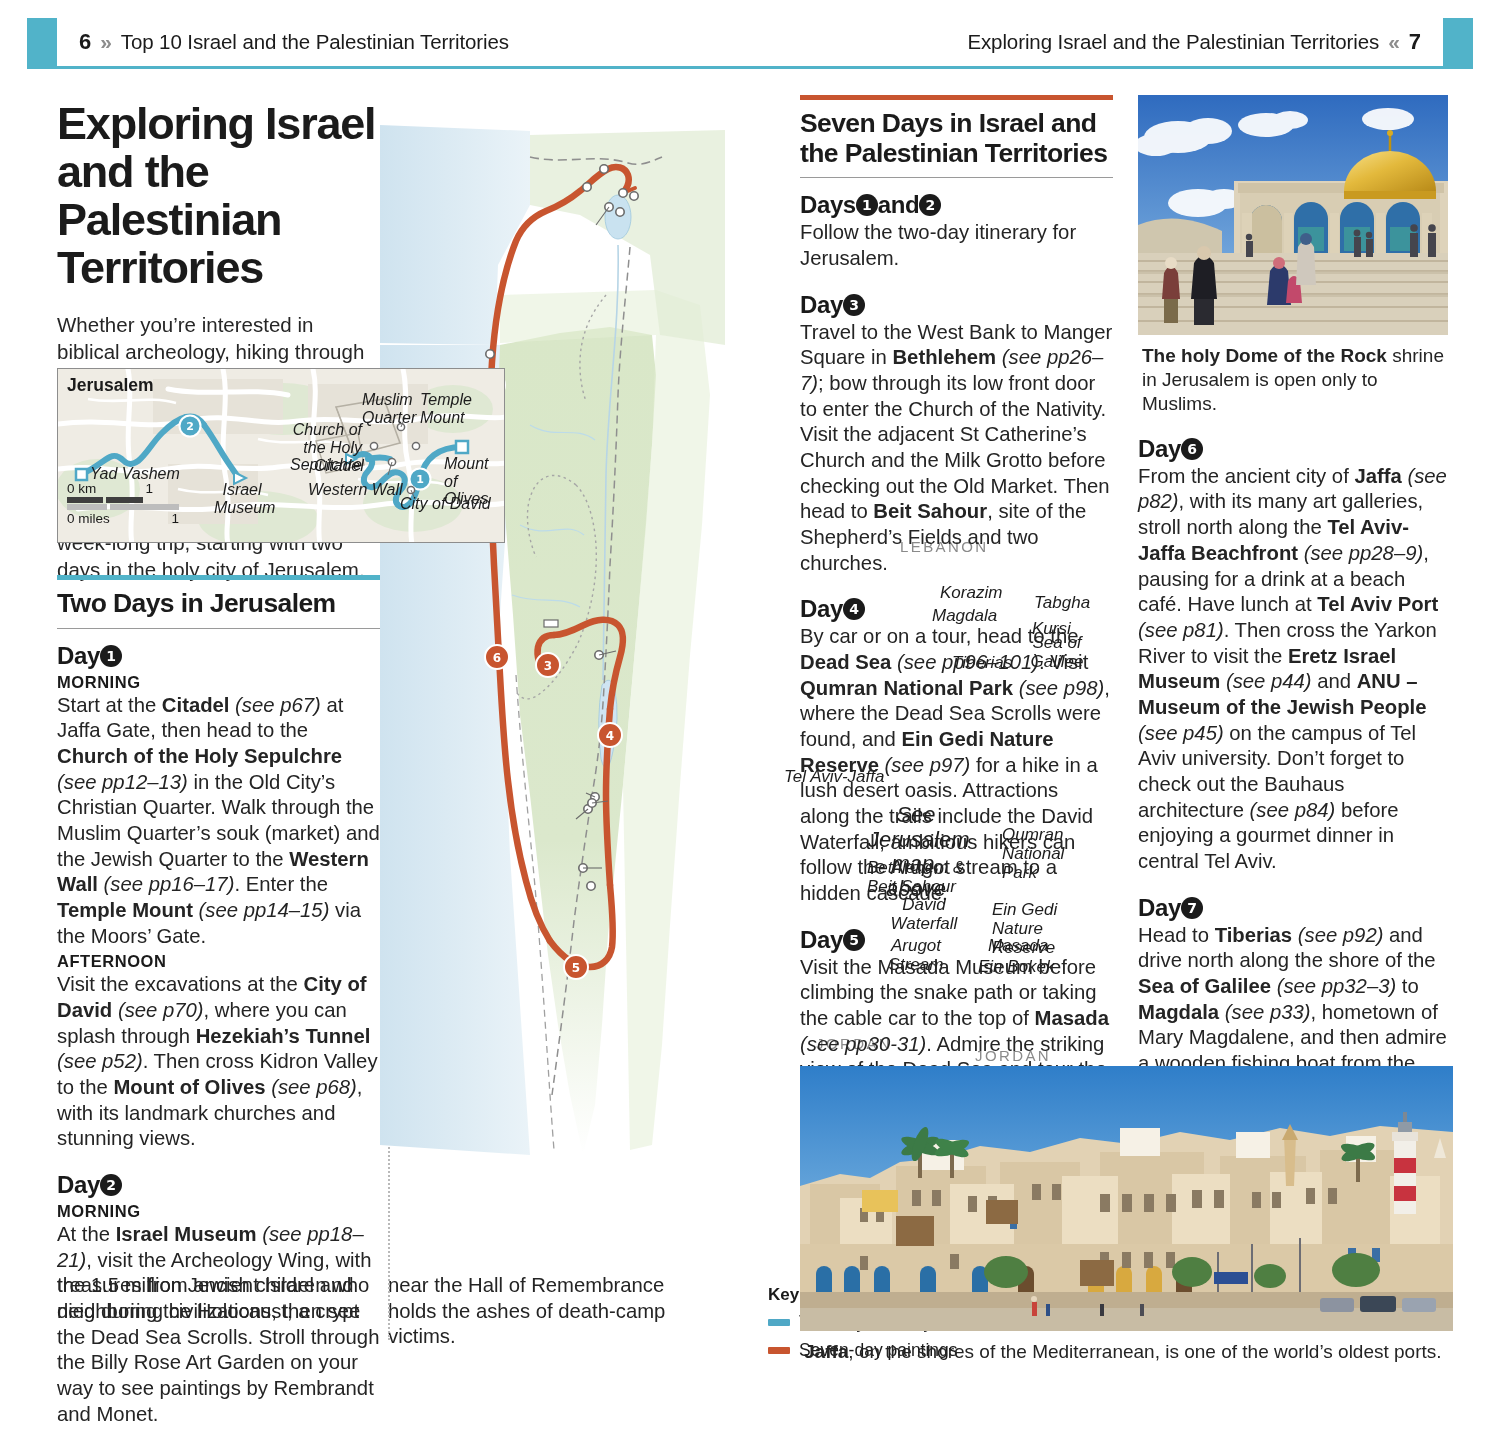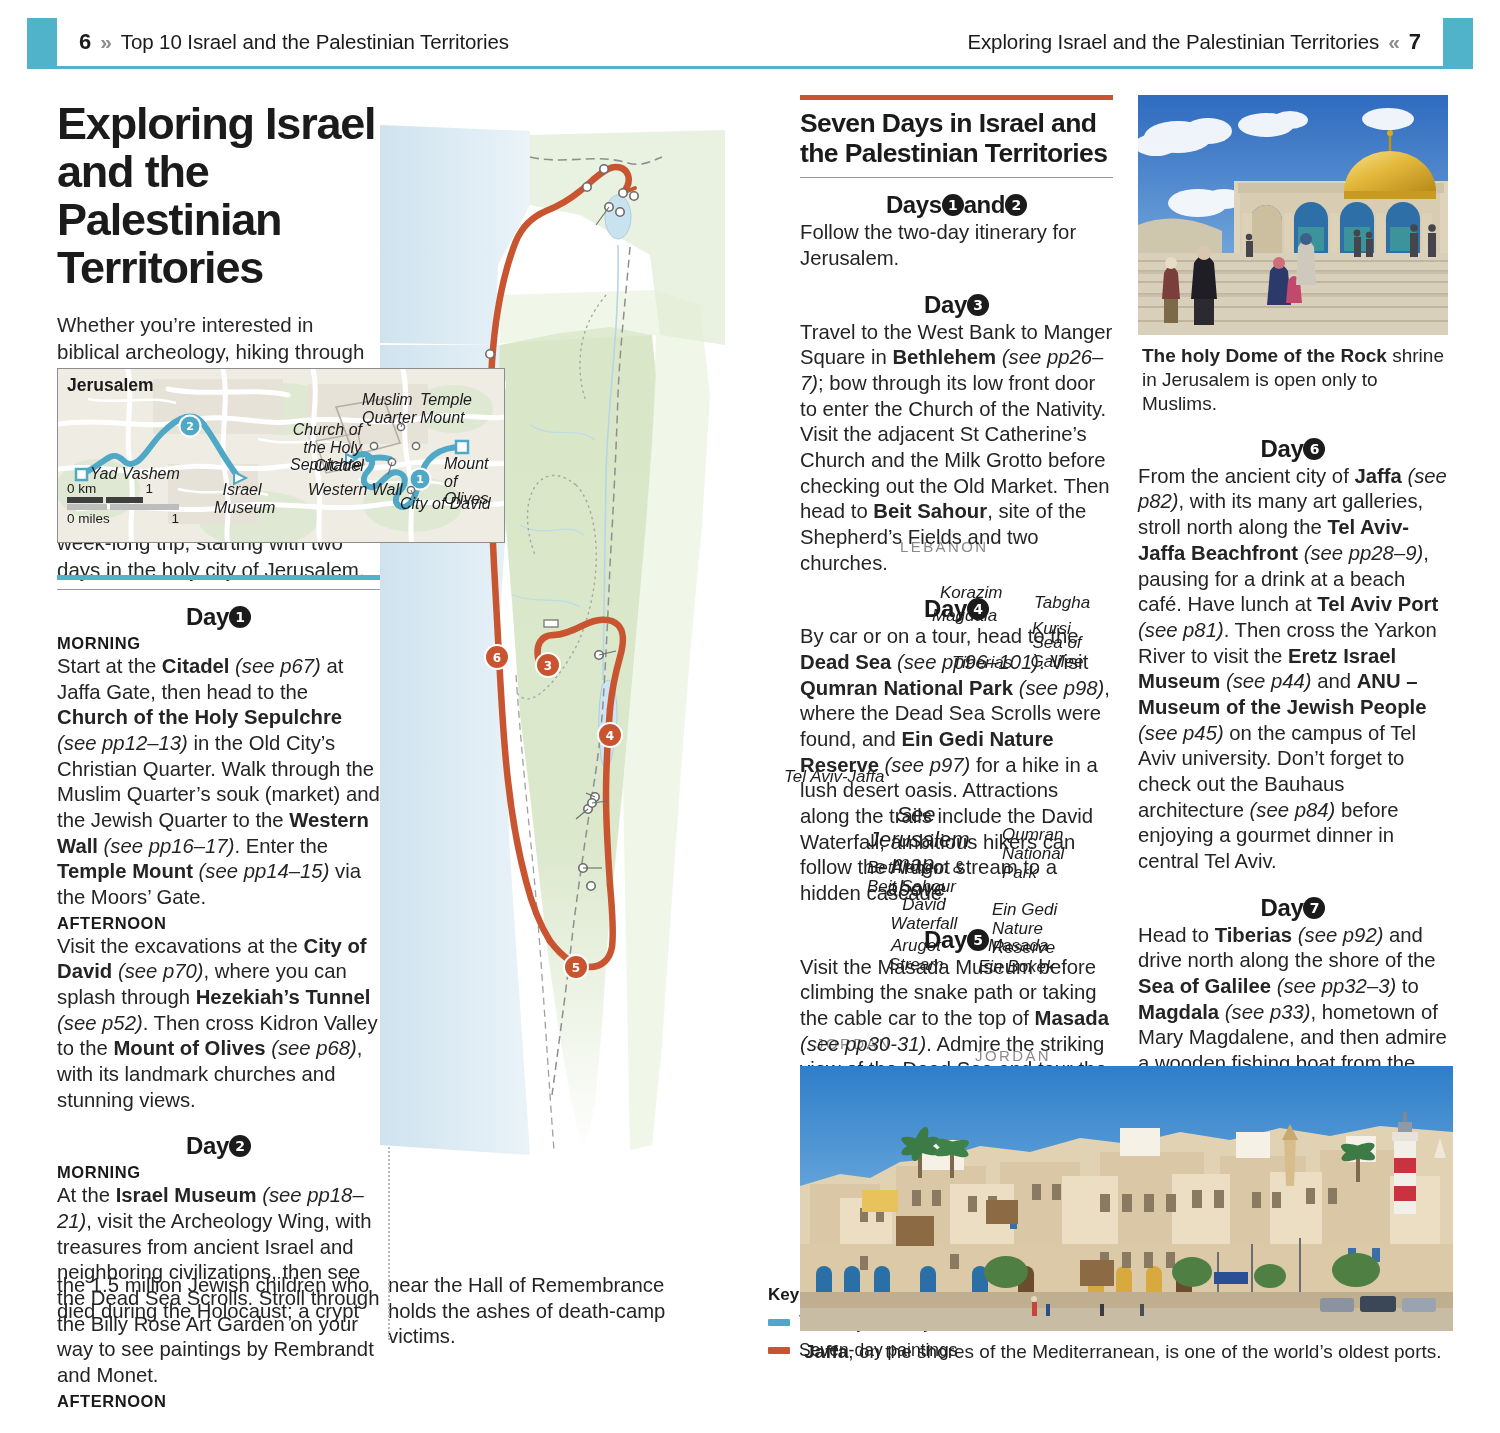--- a/index.html
+++ b/index.html
@@ -40,21 +40,21 @@
              letter-spacing:-1.2px; color:#1b1b1b; }
   p.lede { margin:18px 0 0; font-size:20.5px; line-height:1.33; color:#262626; }
 
   .sec-rule-blue   { height:5px; background:#51b3c9; }
   .sec-rule-orange { height:5px; background:#c8552f; }
   .sec-head { margin:9px 0 0; font-size:26.5px; line-height:1.12;
               font-weight:bold; letter-spacing:-0.6px; color:#1b1b1b; }
   .sec-hr   { margin-top:9px; height:1px; background:#9a9a9a; }
 
   .day-head { margin:19px 0 1px; font-size:24px; font-weight:bold;
-              letter-spacing:-0.4px; display:flex; align-items:center; gap:0;justify-content:center; }
+              letter-spacing:-0.4px; display:flex; align-items:center; gap:0; }
   .day-head.first { margin-top:13px; }
   .num { display:inline-flex; align-items:center; justify-content:center;
          width:22px; height:22px; border-radius:50%; background:#1b1b1b;
          color:#fff; font-size:14px; font-weight:bold; line-height:1;
          font-family:"DejaVu Sans", sans-serif; }
   .tod { margin:3px 0 0; font-size:16.5px; font-weight:bold; letter-spacing:0.55px; }
   p.body { margin:1px 0 0; font-size:20.3px; line-height:1.265; color:#242424; }
   p.body b { font-weight:bold; }
   p.body i { font-style:italic; }
 
@@ -114,20 +114,21 @@
     <div class="hdr-rule"></div>
   </div>
 
   <div class="col-left">
     <h1 class="title">Exploring Israel and the Palestinian Territories</h1>
     <p class="lede">Whether you’re interested in biblical archeology, hiking through awe-inspiring landscapes, or relaxing on the beach, you can easily spend months exploring all that Israel and the Palestinian Territories have to offer. But you can also pack a great deal into a week-long trip, starting with two days in the holy city of Jerusalem.</p>
   </div>
 
   <div style="position:absolute; left:57px; top:575px; width:323px;">
     <div class="sec-rule-blue"></div>
+    <h2 class="sec-head">Two Days in Jerusalem</h2>
     <div class="sec-hr"></div>
     <div id="two-days-body">
         <div class="day-head first">
           <span>Day</span>
           <span class="num">1</span>
         </div>
         <div class="tod">MORNING</div>
         <p class="body">Start at the <b>Citadel</b> <i>(see p67)</i> at Jaffa Gate, then head to the <b>Church of the Holy Sepulchre</b> <i>(see pp12–13)</i> in the Old City’s Christian Quarter. Walk through the Muslim Quarter’s souk (market) and the Jewish Quarter to the <b>Western Wall</b> <i>(see pp16–17)</i>. Enter the <b>Temple Mount</b> <i>(see pp14–15)</i> via the Moors’ Gate.</p>
         <div class="tod">AFTERNOON</div>
         <p class="body">Visit the excavations at the <b>City of David</b> <i>(see p70)</i>, where you can splash through <b>Hezekiah’s Tunnel</b> <i>(see p52)</i>. Then cross Kidron Valley to the <b>Mount of Olives</b> <i>(see p68)</i>, with its landmark churches and stunning views.</p>

